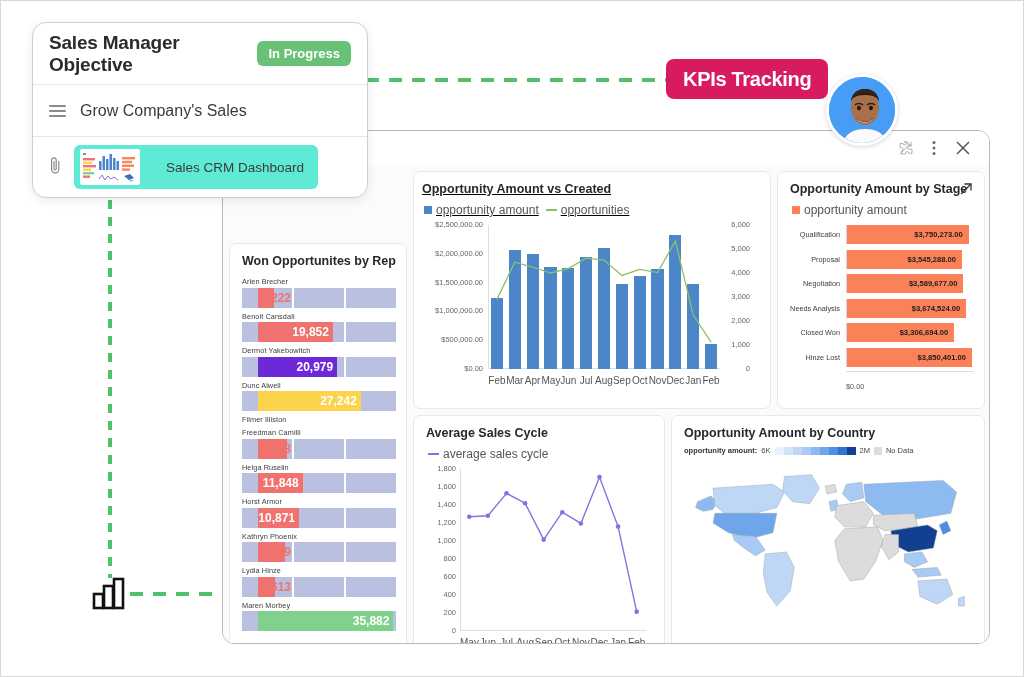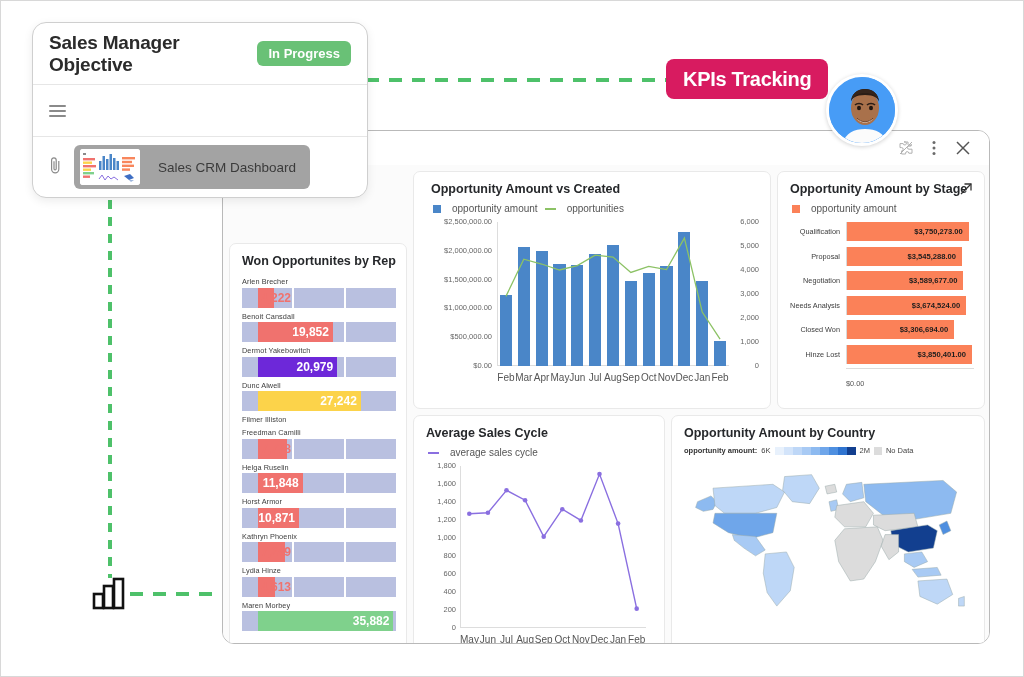--- a/index.html
+++ b/index.html
@@ -57,22 +57,22 @@
     border-bottom:1px solid #e6e6e6;
   }
   .obj-row-text{ font-size:16px; color:#3b3b3b; }
   .hamburger{ width:17px; display:flex; flex-direction:column; gap:3px; }
   .hamburger i{ display:block; height:2px; background:#8a8a8a; border-radius:1px; }
   .obj-attach{
     height:60px; display:flex; align-items:center; padding:0 16px; gap:12px;
   }
   .clip-icon{ color:#8a8a8a; font-size:17px; line-height:1; }
   .attach-chip{
-    display:flex; align-items:center; gap:18px;
-    background:#a3a3a3; border-radius:6px; padding:5px 14px 5px 6px; height:44px;
+    display:flex; align-items:center; gap:26px;
+    background:#5eead4; border-radius:6px; padding:5px 14px 5px 6px; height:44px;
   }
   .thumb{
     width:60px; height:36px; background:#fff; border-radius:3px;
     position:relative; overflow:hidden; flex:none;
   }
   .attach-label{ font-size:13.5px; color:#3b3b3b; }
 
   
   .kpi-pill{
     position:absolute; left:666px; top:59px; height:40px;
@@ -112,23 +112,23 @@
   .rep{ margin-bottom:4px; }
   .rep-name{ font-size:7.3px; color:#3c3c3c; margin-bottom:1.5px; letter-spacing:.1px;}
   .rep-track{ position:relative; height:20px; display:flex; gap:2px; }
   .rep-seg{ background:#b9c0e0; flex:1; }
   .rep-fill{ position:absolute; left:16px; top:0; height:100%;
     display:flex; align-items:center; justify-content:flex-end;
     font-size:12px; font-weight:bold; padding-right:4px; color:#fff; }
   .rep-fill.out{ justify-content:flex-start; padding-right:0; padding-left:3px; }
 
   
-  #c-opp{ left:190px; top:6px; width:358px; height:238px; padding:10px 17px; }
+  #c-opp{ left:190px; top:6px; width:358px; height:238px; padding:10px 8px;text-decoration:underline; }
   .legend{ display:flex; align-items:center; gap:7px; margin:7px 0 4px 2px; }
-  .legend-item{ display:flex; align-items:center; gap:11px; font-size:10px; color:#555; }
+  .legend-item{ display:flex; align-items:center; gap:4px; font-size:12px; color:#555; }
   .sw-box{ width:8px; height:8px; background:#4a86c8; }
   .sw-line{ width:11px; height:2px; background:#8cc265; }
   .plot{ position:relative; }
   .yl{ position:absolute; font-size:7.5px; color:#666; text-align:right; right:0; }
   .xl{ position:absolute; font-size:10px; color:#555; text-align:center; }
   .bar{ position:absolute; background:#4a86c8; bottom:0; }
 
   
   #c-stage{ left:554px; top:6px; width:208px; height:238px; padding:10px 10px 6px 12px; }
   .stage-row{ display:flex; align-items:center; height:21px; margin-bottom:3.5px; }
@@ -492,20 +492,21 @@
   <div class="obj-head">
     <div class="obj-title">Sales Manager Objective</div>
     <div class="badge-progress">In Progress</div>
   </div>
   <div class="obj-row">
     <span class="hamburger">
         <i></i>
         <i></i>
         <i></i>
       </span>
+    <span class="obj-row-text">Grow Company's Sales</span>
   </div>
   <div class="obj-attach">
     <span class="clip-icon">
       <svg width="13" height="19" viewBox="0 0 13 19">
           <path d="M9.8 5v8.2a3.6 3.6 0 0 1-7.2 0V4.1a2.3 2.3 0 0 1 4.6 0v8.7a1.1 1.1 0 0 1-2.2 0V5.3" fill="none" stroke="#8a8a8a" stroke-width="1.2"></path>
         </svg>
     </span>
     <span class="attach-chip">
       <span class="thumb">
         <svg viewBox="0 0 60 36" width="60" height="36">

